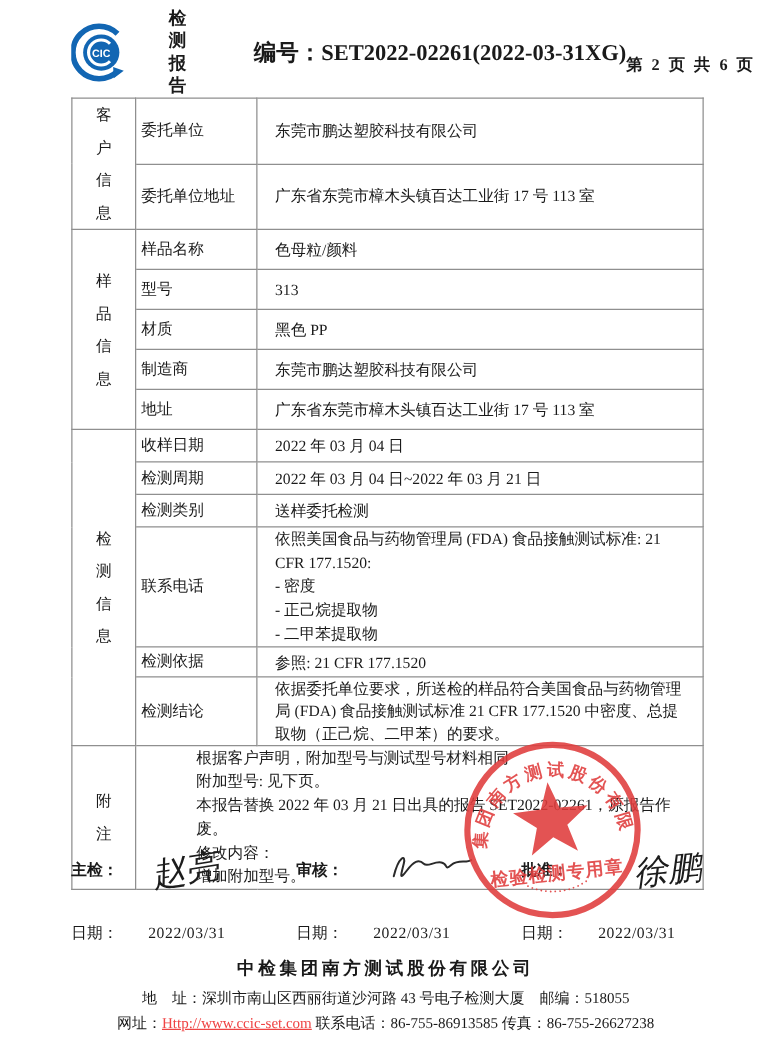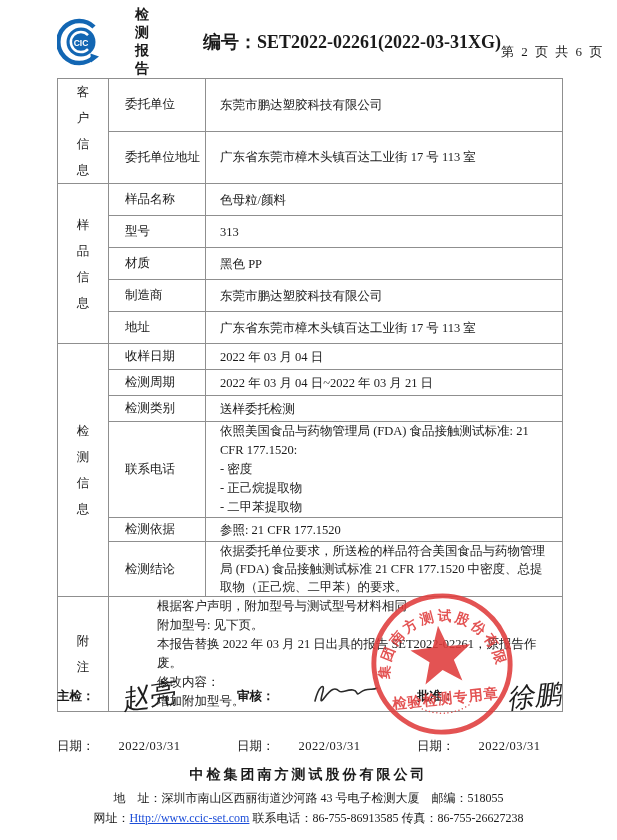--- a/index.html
+++ b/index.html
@@ -6,30 +6,30 @@
   html,body { background:#fff; }
   body { font-family:"Liberation Serif","DejaVu Serif",serif; color:#1a1a1a; }
   .page { position:relative; width:617px; height:840px; background:#fff; overflow:hidden; }
 
   
   .header { position:absolute; top:16px; left:57px; width:506px; height:52px;
             display:flex; align-items:center; }
   .logo-wrap { width:48px; height:48px; flex:0 0 48px; }
   .hdr-title { margin-left:30px; font-size:14px; font-weight:bold; letter-spacing:2px; }
   .hdr-no { margin-left:52px; font-size:18px; font-weight:bold; white-space:nowrap; }
-  .hdr-page { margin-left:auto; font-size:13px; font-weight:normal; letter-spacing:2px; white-space:nowrap;margin-top:20px; }
+  .hdr-page { margin-left:auto; font-size:13px; font-weight:bold; letter-spacing:2px; white-space:nowrap;margin-top:20px; }
 
   
   table.report { position:absolute; top:78px; left:57px; width:506px;
                  border-collapse:collapse; table-layout:fixed; font-size:12.5px; }
   table.report col.c1 { width:51px; }
   table.report col.c2 { width:97px; }
   table.report td { border:1px solid #8f8f8f; vertical-align:middle; }
   td.g { text-align:center; line-height:26px; word-break:break-all; padding:0 13px; }
-  td.l { padding-left:16px; }
+  td.l { padding-left:4px; }
   td.v { padding-left:14px; padding-right:10px; line-height:18px; }
   tr.h31 td { height:31px; }
   tr.h32 td { height:32px; }
   tr.h26 td { height:26px; }
   tr.hproj td { height:94px; }
   tr.h24 td { height:24px; }
   tr.hconc td { height:48px; }
   tr.hnote td { height:96px; }
   td.v .ln { line-height:19px; }
   td.note { vertical-align:middle;padding-left:48px; }
@@ -51,21 +51,21 @@
 
   
   .stamp { position:absolute; left:368px; top:590px; width:148px; height:148px;
            transform:rotate(-6deg); opacity:.88; z-index:5; pointer-events:none; }
 
   
   .footer { position:absolute; top:766px; left:0; width:617px; text-align:center; }
   .footer .co { font-size:14px; font-weight:bold; letter-spacing:3px; }
   .footer .addr { margin-top:6px; font-size:12px; }
   .footer .web { margin-top:3px; font-size:12px; }
-  .footer a.url { color:#1d4ed8; text-decoration:underline; font-family:"Liberation Serif",serif; }
+  .footer a.url { color:#ef4444; text-decoration:underline; font-family:"Liberation Serif",serif; }
 </style>
 </head>
 <body>
 
 <div class="page">
 
   <div class="header">
     <div class="logo-wrap">
       <svg viewBox="0 0 48 48" width="48" height="48">
         <path d="M37 9 A21 21 0 1 0 37 39" fill="none" stroke="#1266b3" stroke-width="4.5"></path>

